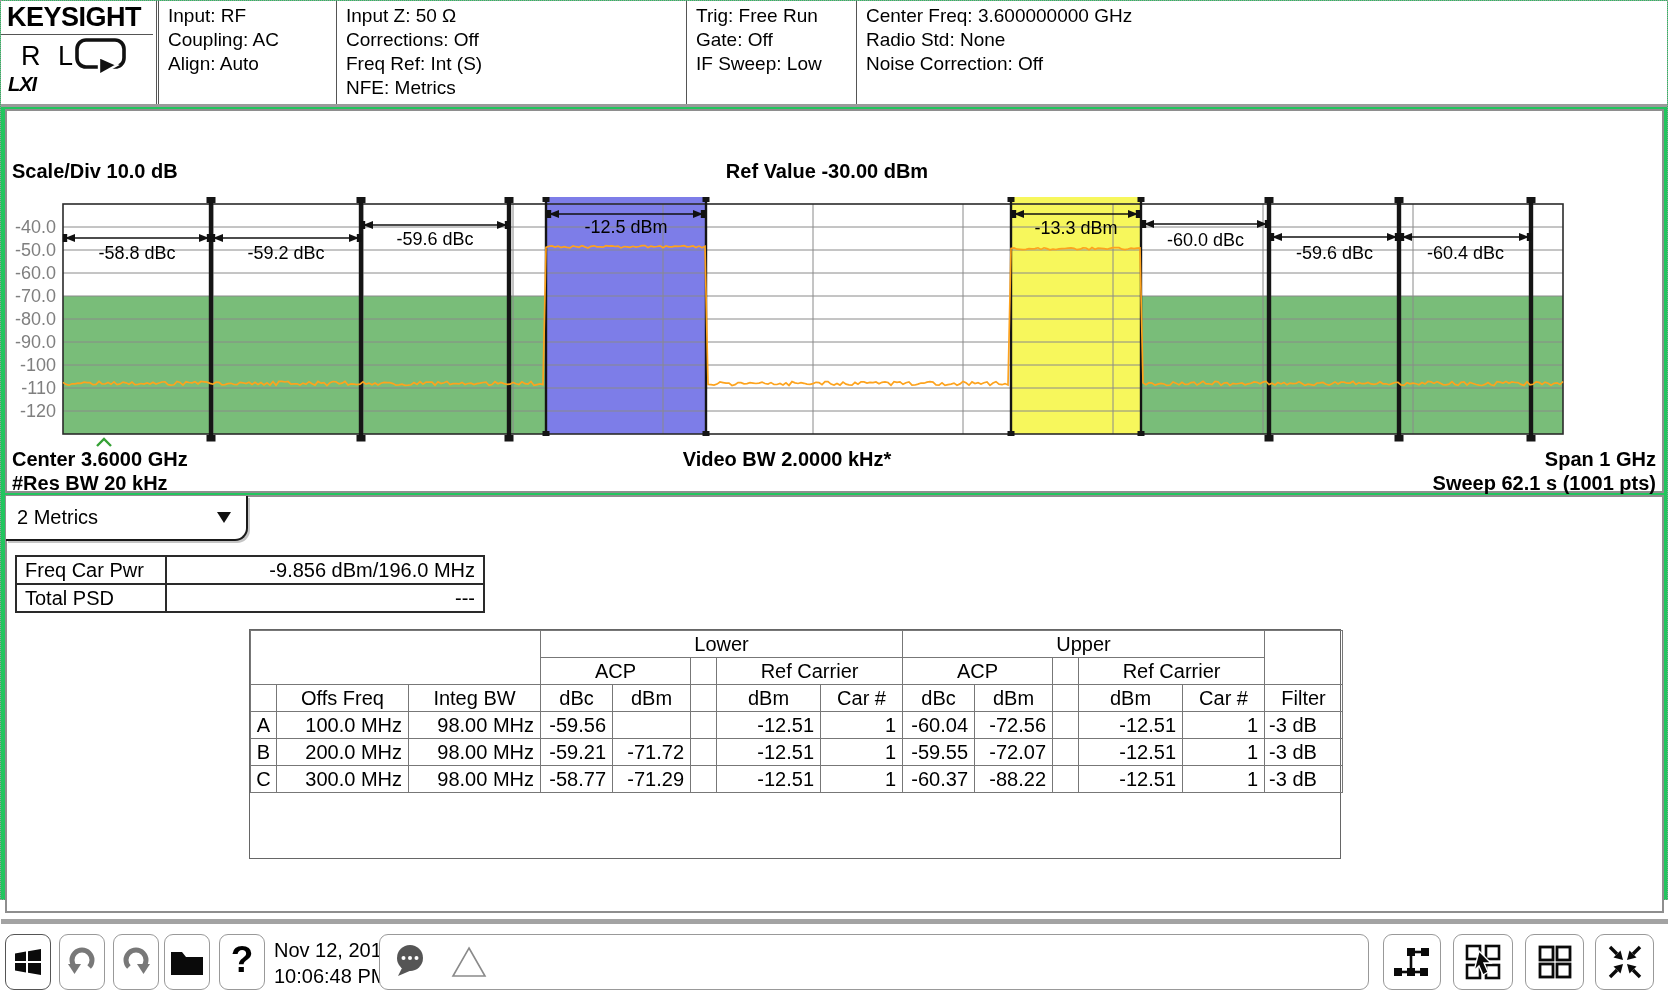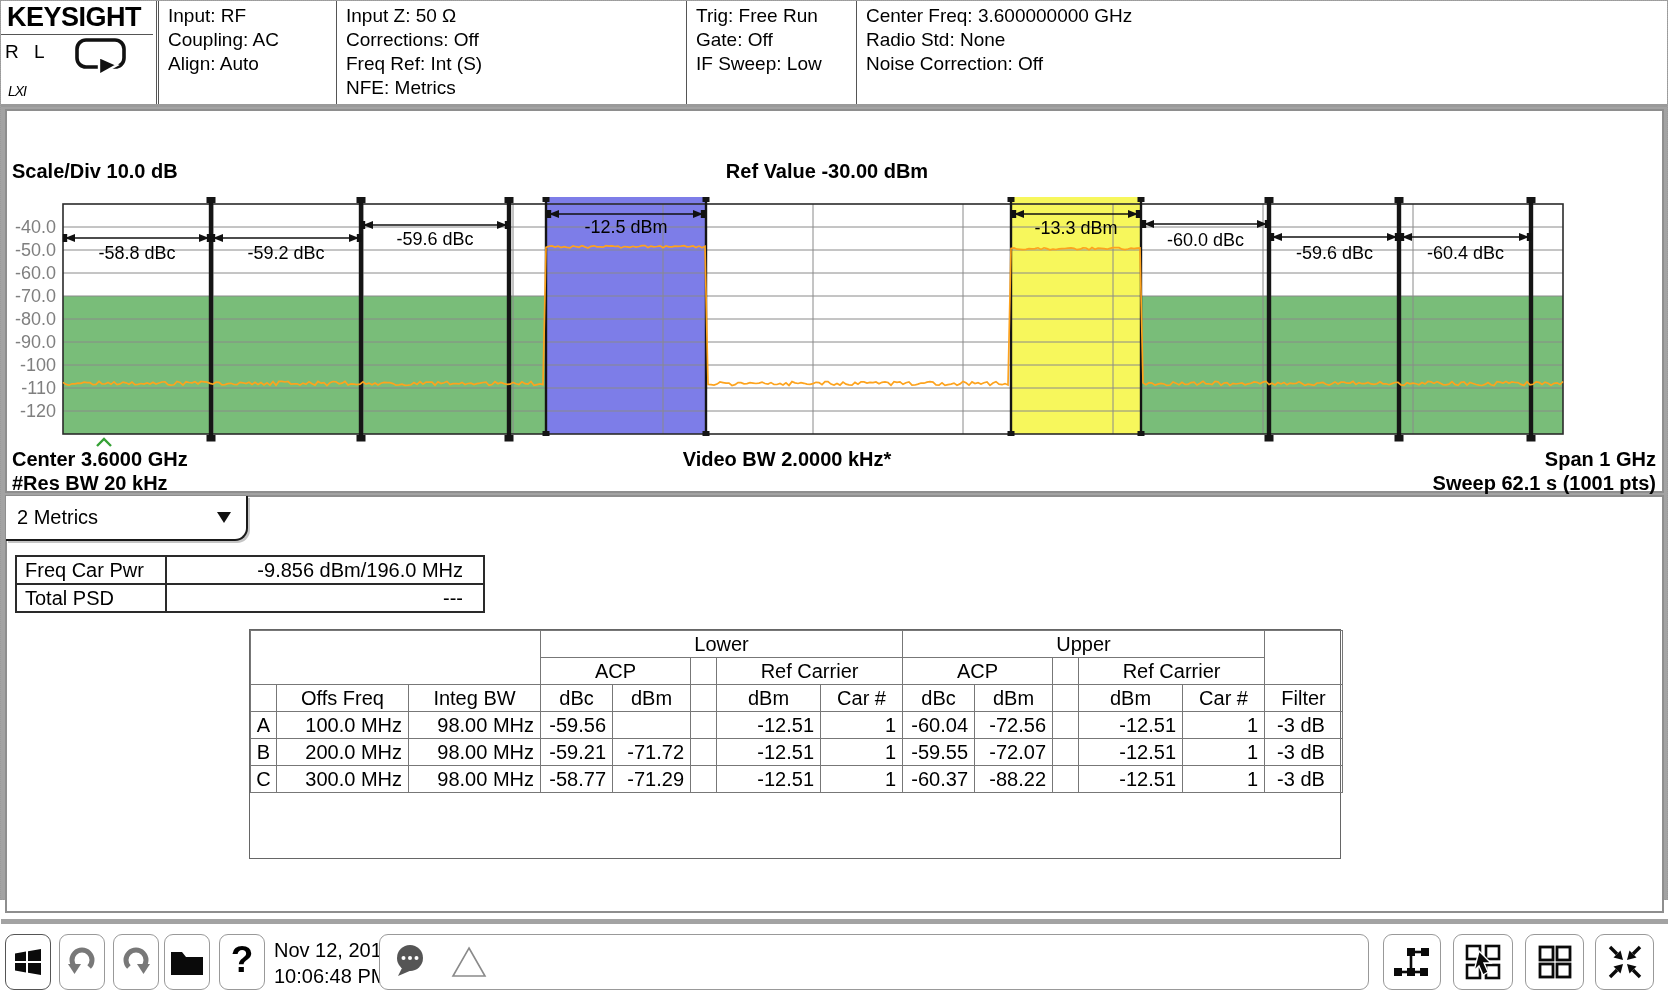--- a/index.html
+++ b/index.html
@@ -1,50 +1,50 @@
 <!DOCTYPE html>
 <html><head>
 <meta charset="utf-8">
 <style>
 *{box-sizing:border-box;margin:0;padding:0}
 html,body{overflow:hidden}
 body{width:1668px;height:1001px;background:#fff;color:#000;
      font-family:"Liberation Sans","DejaVu Sans",sans-serif}
-.screen{position:relative;width:1668px;height:900px;background:#a3a3a3;border:1.5px dotted #9a9a9a}
+.screen{position:relative;width:1668px;height:900px;background:#22c55e;border:1.5px dotted #9a9a9a}
 .abs{position:absolute}
 
 .statusbar{position:absolute;left:0;top:0;width:100%;height:106px;background:#fff;
            border-bottom:3px solid #9a9a9a;font-size:19px}
 .logo-cell{position:absolute;left:0;top:0;width:156px;height:103px;border-right:1.5px solid #555}
 .brand{font-weight:bold;font-size:27px;letter-spacing:-.5px;padding:1px 4px 1px 6px;
        border-bottom:1.5px solid #555;width:152px}
-.mode{position:absolute;left:4px;top:40px;font-size:19px;letter-spacing:5px}
+.mode{position:absolute;left:20px;top:40px;font-size:27px;letter-spacing:5px}
 .loop-icon{position:absolute;left:72px;top:34px}
-.lxi{position:absolute;left:7px;top:82px;font-style:italic;font-weight:normal;font-size:14px;letter-spacing:-1px}
+.lxi{position:absolute;left:7px;top:72px;font-style:italic;font-weight:bold;font-size:20px;letter-spacing:-1px}
 .hcol{position:absolute;top:0;height:103px;border-left:1.5px solid #555;padding:3px 4px 0 9px;line-height:24px;white-space:nowrap}
 
 .win{position:absolute;background:#fff;border:2.5px solid #8e8e8e}
 .tab{position:absolute;left:-1px;top:-1px;width:242px;height:45px;background:#fff;
      border-right:2.5px solid #1a1a1a;border-bottom:2.5px solid #1a1a1a;
      border-bottom-right-radius:13px;font-size:20px;line-height:42px;padding-left:11px;
      box-shadow:2px 2px 0 rgba(110,110,110,.4);z-index:5}
 .dd-arrow{position:absolute;right:15px;top:16px;width:0;height:0;
           border-left:7px solid transparent;border-right:7px solid transparent;border-top:11px solid #111}
 .blabel{position:absolute;font-weight:bold;font-size:20px;white-space:nowrap}
 .win svg text{font-family:"Liberation Sans","DejaVu Sans",sans-serif}
 
 .summary{position:absolute;left:8px;top:58px;border-collapse:collapse;font-size:20px;background:#fff}
 .summary td{border:2px solid #2a2a2a;height:28px}
 .summary .lbl{width:150px;padding-left:8px}
-.summary .val{width:318px;text-align:right;padding-right:20px}
+.summary .val{width:318px;text-align:right;padding-right:8px}
 .acp-box{position:absolute;left:242px;top:132px;width:1092px;height:230px;border:1.5px solid #666;background:#fff}
 .acp{border-collapse:collapse;width:100%;font-size:20px;table-layout:fixed}
 .acp td{border:1.5px solid #777;height:27px;text-align:center;white-space:nowrap;overflow:hidden;padding:0}
 .acp .num{text-align:right;padding-right:6px}
-.acp .fil{text-align:left;padding-left:12px}
+.acp .fil{text-align:left;padding-left:4px}
 
 .toolbar{position:absolute;left:0;top:918px;width:1668px;height:83px;border-top:5px solid #a3a3a3;background:#fff}
 .tbtn{position:absolute;top:10px;height:56px;border:1.8px solid #999;border-radius:9px;background:#fff;
       display:flex;align-items:center;justify-content:center}
 .tbtn.dark{border-color:#555}
 .qmark{font-size:37px;font-weight:bold;padding-bottom:4px}
 .dt{position:absolute;left:273px;top:13px;font-size:20px;line-height:26px;white-space:nowrap}
 .bigbtn{justify-content:flex-start;padding-left:12px;gap:16px}
 .caret-green{position:absolute;left:88px;top:326px}
 </style>

